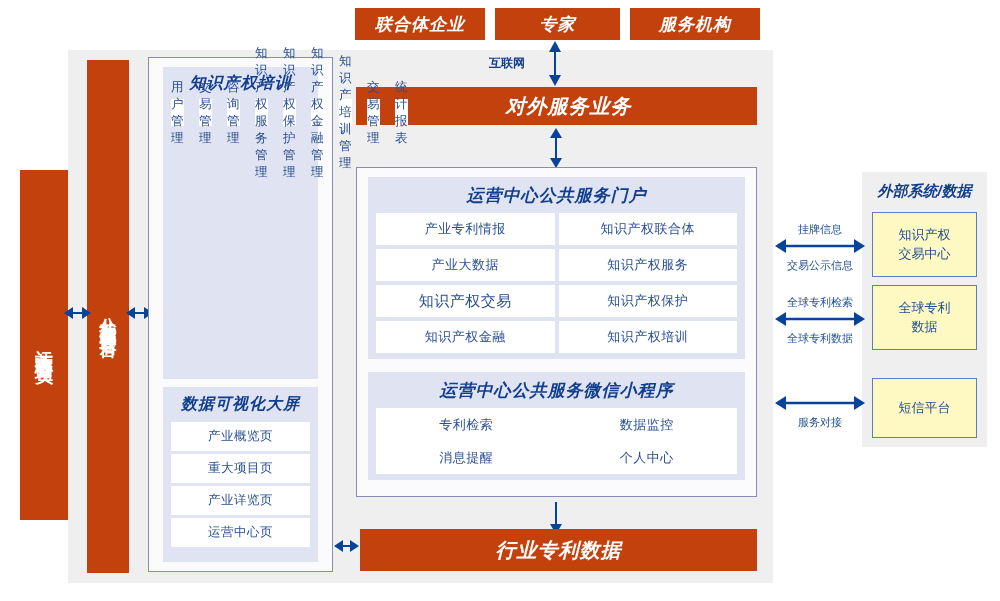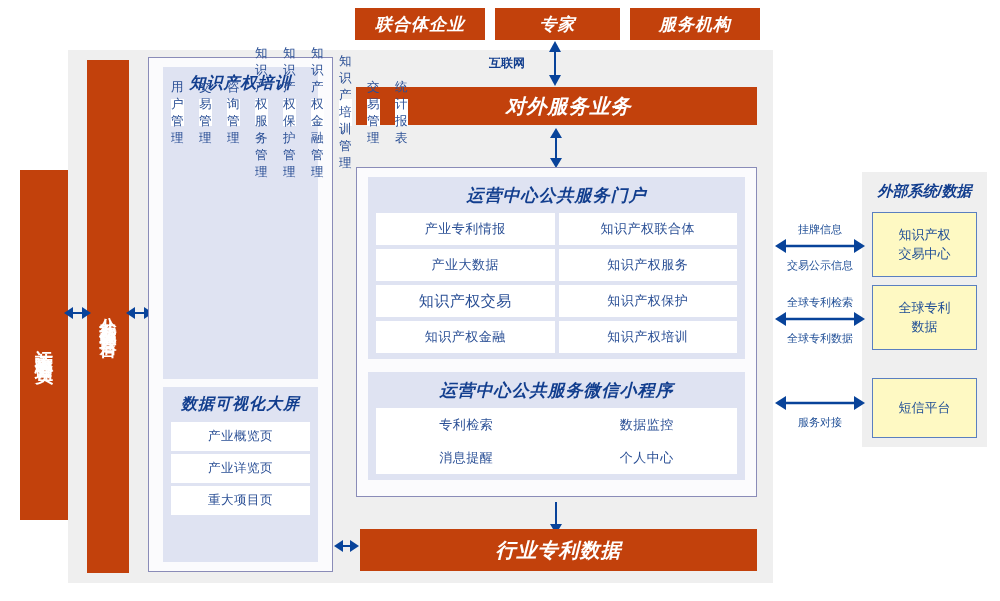--- a/index.html
+++ b/index.html
@@ -130,22 +130,23 @@
   <div class="cell" style="height:27px;font-size:12.5px;">知识产权金融管理</div>
   <div class="cell" style="height:27px;font-size:12.5px;">知识产培训管理</div>
   <div class="cell" style="height:27px;font-size:12.5px;">交易管理</div>
   <div class="cell" style="height:27px;font-size:12.5px;">统计报表</div>
 </div>
 
 <div class="abs groupbox" style="left:163px;top:387px;width:155px;height:175px;"></div>
 <div class="abs grouptitle" style="left:163px;top:390px;width:155px;height:28px;font-size:16px;">数据可视化大屏</div>
 <div class="abs" style="left:171px;top:422px;width:139px;height:133px;display:flex;flex-direction:column;gap:3px;">
   <div class="cell" style="height:29px;font-size:12.5px;">产业概览页</div>
+  <div class="cell" style="height:29px;font-size:12.5px;">重大项目页</div>
   <div class="cell" style="height:29px;font-size:12.5px;">产业详览页</div>
-  <div class="cell" style="height:29px;font-size:12.5px;">重大项目页</div>
+  <div class="cell" style="height:29px;font-size:12.5px;">运营中心页</div>
 </div>
 
 <div class="abs" style="left:334px;top:535px;width:25px;height:22px;">
   <svg width="25" height="22" viewBox="0 0 25 22">
     <line x1="5" y1="11" x2="20" y2="11" stroke="#08439a" stroke-width="2"></line>
     <polygon points="0,11 9,5 9,17" fill="#08439a"></polygon>
     <polygon points="25,11 16,5 16,17" fill="#08439a"></polygon>
   </svg>
 </div>
 

